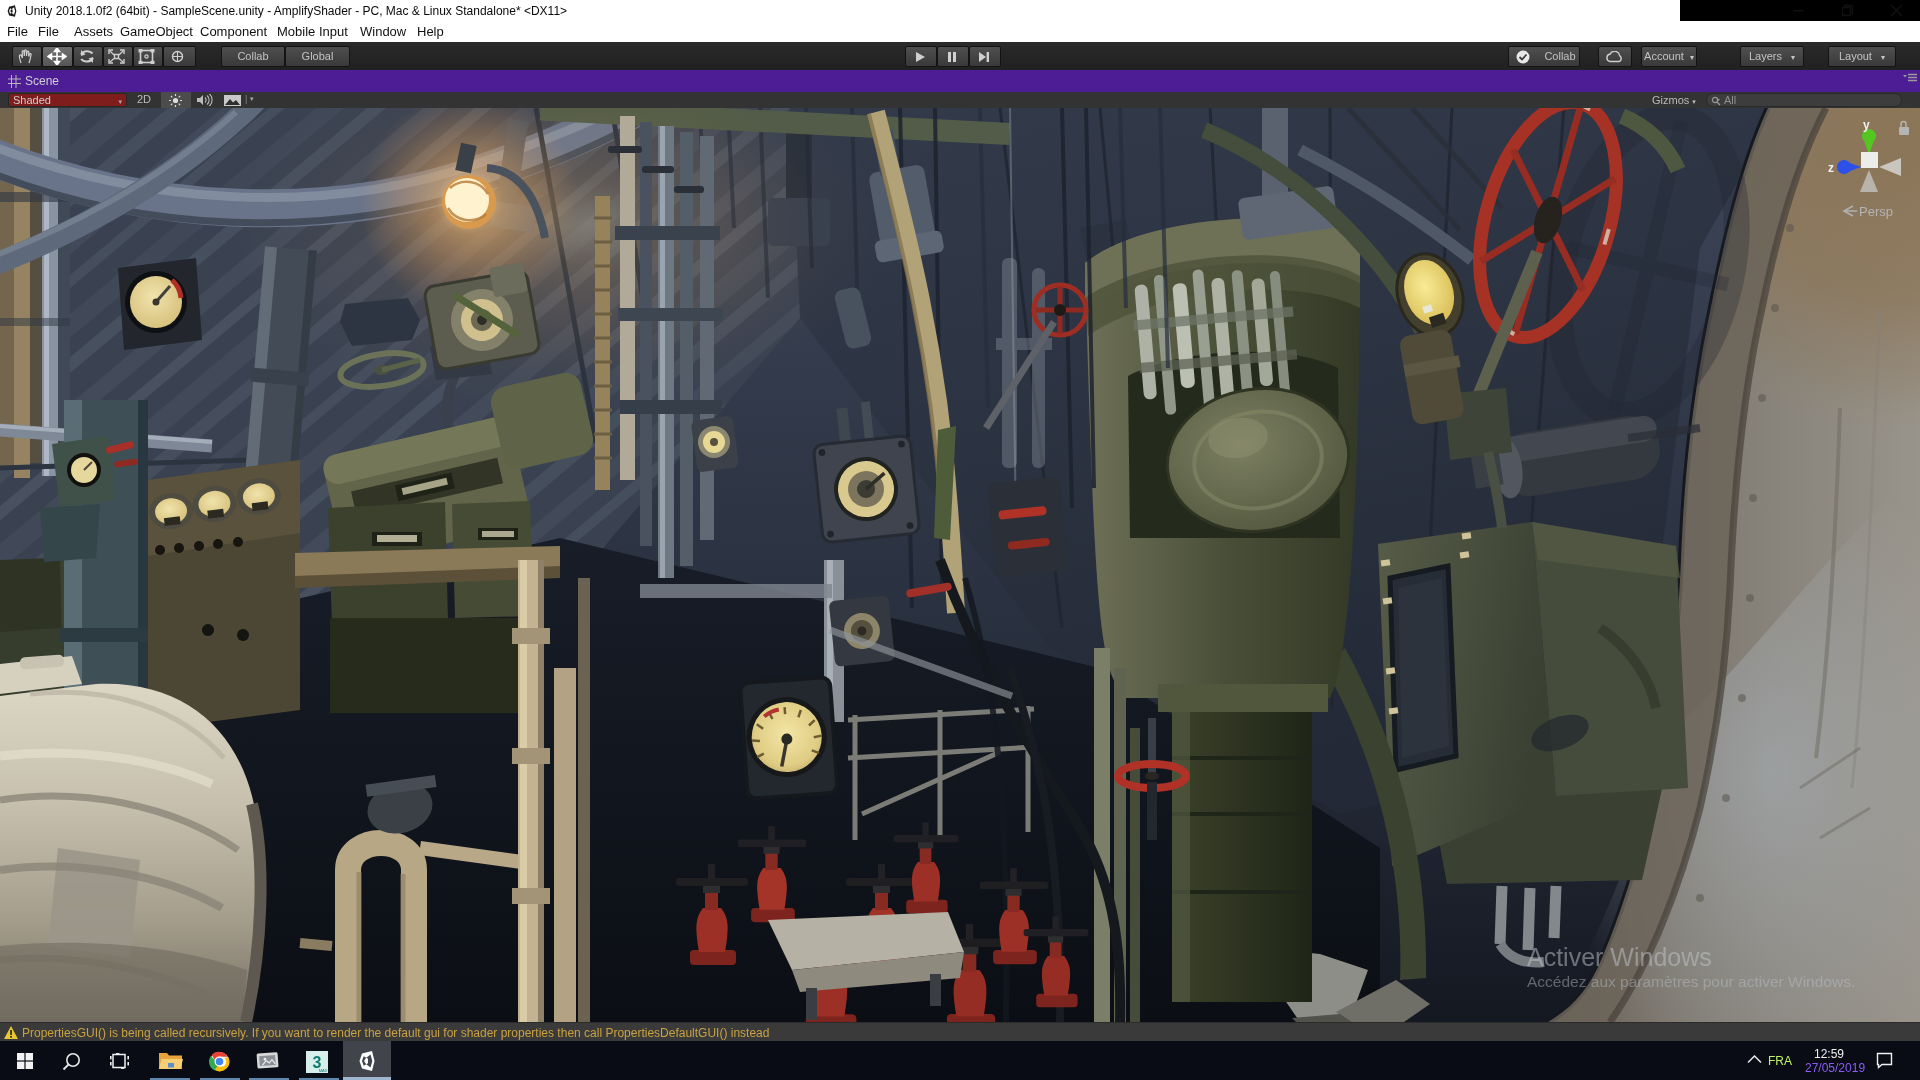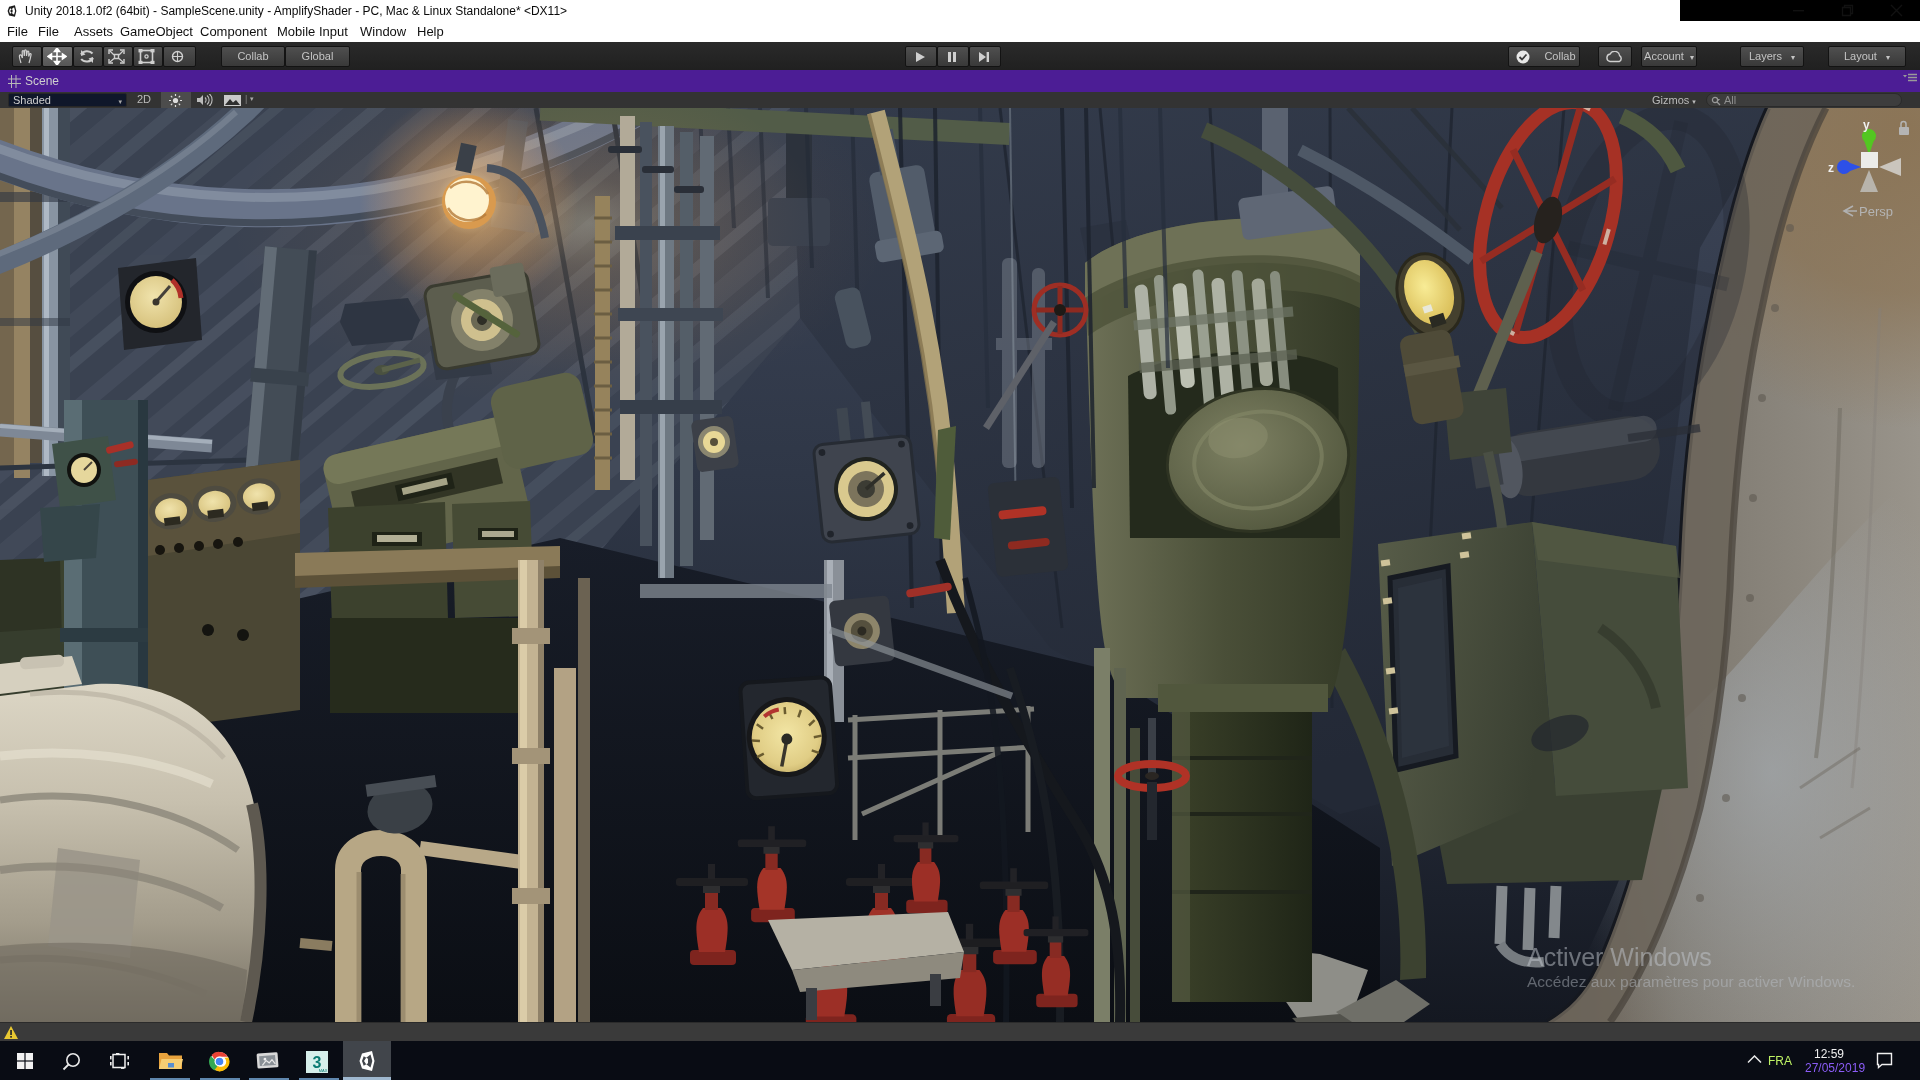--- a/index.html
+++ b/index.html
@@ -115,38 +115,38 @@
   <svg class="abs" style="left:1516px;top:8px" width="14" height="14" viewBox="0 0 14 14">
       <circle cx="7" cy="7" r="6.5" fill="#e8e8e8"></circle>
       <path d="M3.5 7 L6 9.5 L10.5 4.5" stroke="#3a3a3a" stroke-width="1.8" fill="none"></path>
     </svg>
   <div class="tb" style="left:1598px;width:34px"></div>
   <svg class="abs" style="left:1605px;top:9px" width="20" height="12" viewBox="0 0 20 12">
       <path fill="none" stroke="#cfcfcf" stroke-width="1.4" d="M5 10.5 A3.8 3.8 0 0 1 5.2 3 A5 5 0 0 1 14.6 4.6 A3.4 3.4 0 0 1 14.4 10.5 Z"></path>
     </svg>
   <div class="tb tbtxt" style="left:1641px;width:56px">Account&nbsp;&nbsp;<span style="font-size:8px">▾</span></div>
   <div class="tb tbtxt" style="left:1740px;width:64px">Layers&nbsp;&nbsp;&nbsp;<span style="font-size:8px">▾</span></div>
-  <div class="tb tbtxt" style="left:1828px;width:78px">Layout&nbsp;&nbsp;&nbsp;<span style="font-size:8px">▾</span></div>
+  <div class="tb tbtxt" style="left:1828px;width:68px">Layout&nbsp;&nbsp;&nbsp;<span style="font-size:8px">▾</span></div>
 </div>
 <div id="scenetab">
   <svg class="abs" style="left:8px;top:5px" width="13" height="13" viewBox="0 0 13 13">
       <g stroke="#b8b8b8" stroke-width="1">
         <path d="M3.5 0 V13 M8 0 V13 M0 4 H13 M0 8.5 H13"></path>
       </g>
     </svg>
   <span class="abs" style="left:25px;top:4px;font-size:12px;color:#cfcfcf">Scene</span>
   <svg class="abs" style="left:1903px;top:3px" width="14" height="10" viewBox="0 0 14 10">
       <path fill="#9a9a9a" d="M0 2 L4 2 L2 4.5 Z"></path>
       <g stroke="#9a9a9a" stroke-width="1.4">
         <path d="M5 1.5 H14 M5 4.5 H14 M5 7.5 H14"></path>
       </g>
     </svg>
 </div>
 <div id="scenebar">
-  <div class="abs" style="left:8px;top:1px;width:119px;height:14px;background:#0f172a;border:1px solid #272727;border-radius:2px;color:#cfcfcf;font-size:11px;line-height:12px;padding-left:4px">Shaded<span style="position:absolute;right:4px;top:2px;font-size:7px;color:#aaa">▾</span></div>
+  <div class="abs" style="left:8px;top:1px;width:119px;height:14px;background:#7f1d1d;border:1px solid #272727;border-radius:2px;color:#cfcfcf;font-size:11px;line-height:12px;padding-left:4px">Shaded<span style="position:absolute;right:4px;top:2px;font-size:7px;color:#aaa">▾</span></div>
   <span class="abs" style="left:137px;top:1px;font-size:11px;color:#bbb">2D</span>
   <div class="abs" style="left:161px;top:0;width:30px;height:16px;background:#4c4c4c"></div>
   <svg class="abs" style="left:169px;top:2px" width="13" height="13" viewBox="0 0 13 13">
       <circle cx="6.5" cy="6.5" r="2.6" fill="#ddd"></circle>
       <g stroke="#ddd" stroke-width="1.2">
         <path d="M6.5 0 V2 M6.5 11 V13 M0 6.5 H2 M11 6.5 H13 M1.9 1.9 L3.3 3.3 M9.7 9.7 L11.1 11.1 M11.1 1.9 L9.7 3.3 M3.3 9.7 L1.9 11.1"></path>
       </g>
     </svg>
   <svg class="abs" style="left:197px;top:2px" width="16" height="12" viewBox="0 0 16 12">
       <path fill="#bbb" d="M0 4 H3 L6 1 V11 L3 8 H0 Z"></path>
@@ -805,20 +805,21 @@
 <text x="1859" y="108" font-size="13" fill="#b4b4b4">Persp</text>
 </g>
 </svg>
 </div>
 <div id="warn">
   <svg class="abs" style="left:4px;top:3px" width="14" height="13" viewBox="0 0 14 13">
       <path fill="#e8c832" d="M7 0 L14 13 H0 Z"></path>
       <rect x="6.2" y="4" width="1.7" height="5" fill="#2a2a2a"></rect>
       <rect x="6.2" y="10" width="1.7" height="1.7" fill="#2a2a2a"></rect>
     </svg>
+  <div class="wt">PropertiesGUI() is being called recursively. If you want to render the default gui for shader properties then call PropertiesDefaultGUI() instead</div>
 </div>
 <div id="task">
   <svg class="abs" style="left:17px;top:12px" width="16" height="16" viewBox="0 0 16 16">
       <g fill="#f2f2f2">
         <rect x="0" y="0" width="7.4" height="7.4"></rect>
         <rect x="8.6" y="0" width="7.4" height="7.4"></rect>
         <rect x="0" y="8.6" width="7.4" height="7.4"></rect>
         <rect x="8.6" y="8.6" width="7.4" height="7.4"></rect>
       </g>
     </svg>

